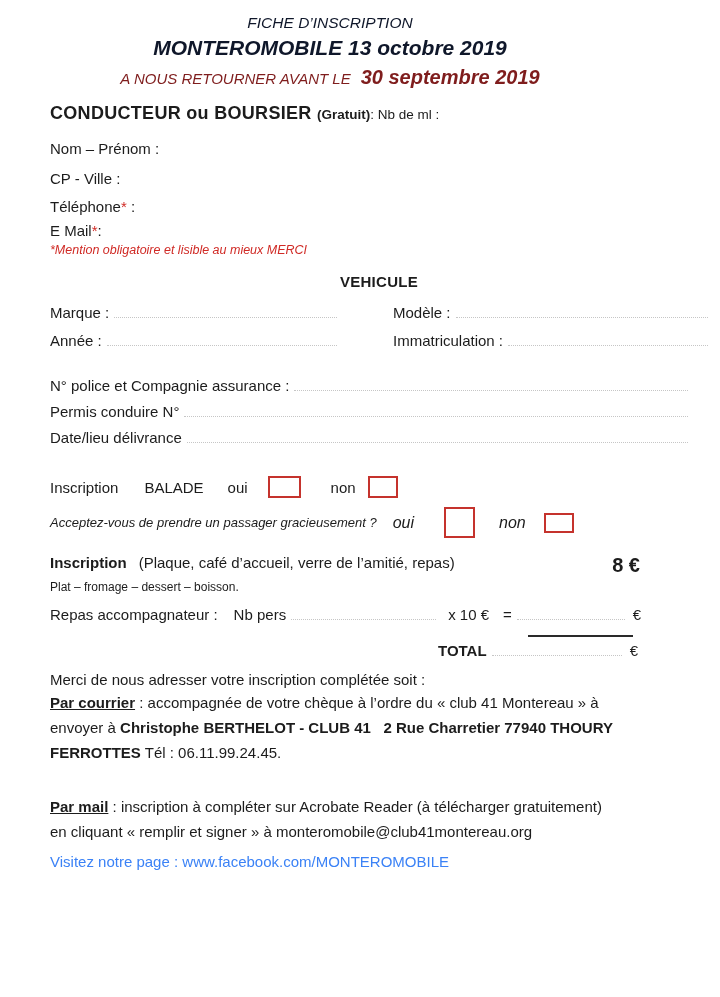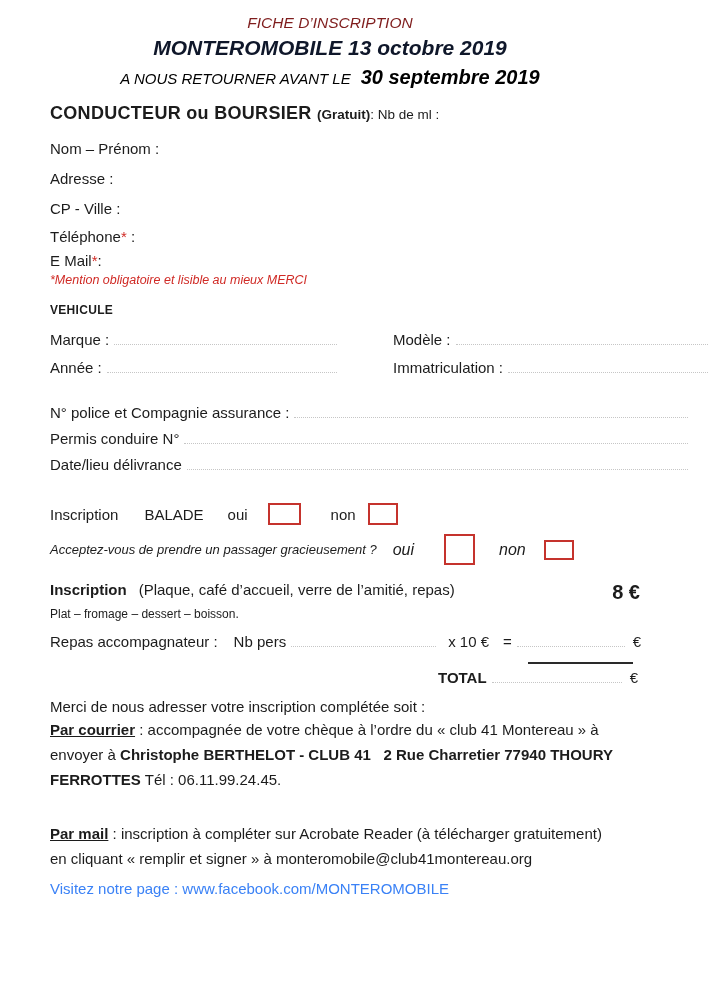--- a/index.html
+++ b/index.html
@@ -10,31 +10,31 @@
     background:#ffffff;
     box-sizing:border-box;
     padding:10px 12px 0 50px;
     font-family:"Liberation Sans","DejaVu Sans",sans-serif;
     font-size:15px;color:#1c1c1c;
     overflow:hidden;
   }
   .red{color:#d02a25;}
   .pre{white-space:pre-wrap;}
   .hdr{width:560px;text-align:center;padding-top:4px;}
-  .hdr-l1{font-size:15.5px;font-style:italic;color:#7f1d1d;}
+  .hdr-l1{font-size:15.5px;font-style:italic;color:#0f172a;}
   .hdr-l2{font-size:21px;font-style:italic;font-weight:bold;color:#0f172a;margin-top:4px;}
-  .hdr-l3{font-size:15px;font-style:italic;color:#000000;margin-top:6px;}
+  .hdr-l3{font-size:15px;font-style:italic;color:#7f1d1d;margin-top:6px;}
   .hdr-l3 .date{font-size:20px;font-weight:bold;margin-left:10px;}
   .sec-head{margin-top:14px;}
   .sec-title{font-weight:bold;font-size:18px;letter-spacing:.3px;}
   .sec-grat{font-weight:bold;font-size:13.5px;}
   .sec-suffix{font-size:13.5px;}
   .frow{line-height:18px;}
   .note{font-size:12.5px;font-style:italic;color:#d02a25;}
-  .veh-title{font-weight:bold;font-size:12px;letter-spacing:.3px;}
+  .veh-title{font-weight:bold;font-size:15px;letter-spacing:.3px;text-align:center;}
   .cols{display:flex;align-items:center;}
   .cell-l{display:flex;align-items:flex-end;width:287px;}
   .cell-r{display:flex;align-items:flex-end;flex:1;margin-left:56px;}
   .dots{flex:1 1 auto;border-bottom:1.5px dotted #c6c6c6;margin:0 0 3px 5px;min-width:20px;}
   .linerow{display:flex;align-items:flex-end;margin-right:20px;}
   .cbrow{display:flex;align-items:center;}
   .cbox{border:2px solid #c5332d;background:#fff;box-sizing:border-box;}
   .q{font-size:13px;font-style:italic;}
   .ouinon{font-size:16px;font-style:italic;}
   .price-row{display:flex;align-items:flex-start;}
@@ -55,21 +55,20 @@
 
   <div class="hdr">
     <div class="hdr-l1">FICHE D’INSCRIPTION</div>
     <div class="hdr-l2">MONTEROMOBILE 13 octobre 2019</div>
     <div class="hdr-l3"><span>A NOUS RETOURNER AVANT LE</span><span class="date">30 septembre 2019</span></div>
   </div>
 
   <div class="sec-head"><span class="sec-title pre">CONDUCTEUR ou BOURSIER </span><span class="sec-grat">(Gratuit)</span><span class="sec-suffix pre">: Nb de ml :</span></div>
 
   <div class="frow" style="margin-top:16px;"><span>Nom – Prénom :</span></div>
-  <div class="frow" style="margin-top:12px;"><span>Adresse :</span></div>
   <div class="frow" style="margin-top:12px;"><span>CP - Ville :</span></div>
   <div class="frow" style="margin-top:10px;"><span>Téléphone</span><span class="red">*</span><span class="pre"> :</span></div>
   <div class="frow" style="margin-top:6px;"><span>E Mail</span><span class="red">*</span><span>:</span></div>
   <div class="note" style="margin-top:3px;">*Mention obligatoire et lisible au mieux MERCI</div>
 
   <div class="veh-title" style="margin-top:16px;">VEHICULE</div>
 
   <div class="cols" style="margin-top:14px;">
     <div class="cell-l">
         <span>Marque :</span>

